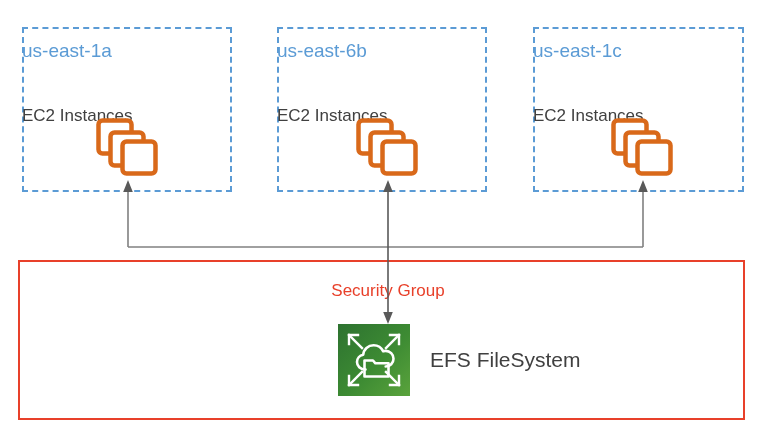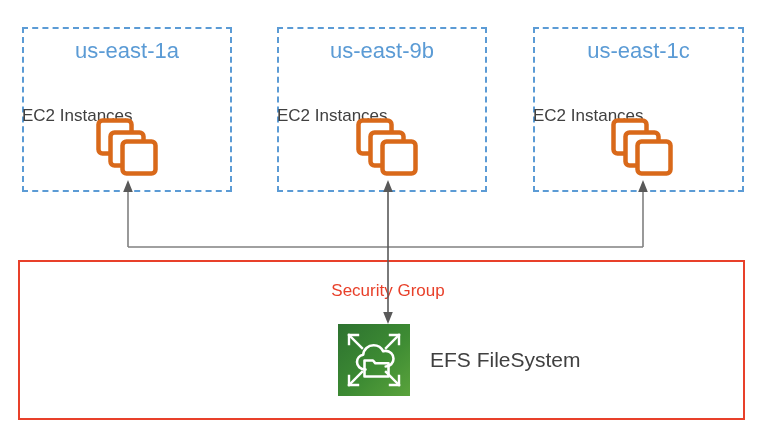--- a/index.html
+++ b/index.html
@@ -18,23 +18,23 @@
     overflow: hidden;
   }
   .az-box {
     position: absolute;
     box-sizing: border-box;
     border: 2px dashed #5b9bd5;
     background: transparent;
   }
   .az-label {
     position: absolute;
-    text-align: center;
+    text-align: left;
     color: #5b9bd5;
-    font-size: 22px;
+    font-size: 19px;
     line-height: 20px;
     white-space: nowrap;
   }
   .ec2-label {
     position: absolute;
     text-align: left;
     color: #404040;
     font-size: 17px;
     line-height: 20px;
     white-space: nowrap;
@@ -90,21 +90,21 @@
   <div class="ec2-label" style="left:22px; top:87px; width:210px;">EC2 Instances</div>
   <div class="ec2-icon" style="left:96px; top:118px;">
     <svg viewBox="0 0 62 58" width="62" height="58" xmlns="http://www.w3.org/2000/svg">
       <rect x="2.5" y="2.5" width="33" height="33" rx="4" ry="4" fill="#ffffff" stroke="#d9691a" stroke-width="4.5"></rect>
       <rect x="14.5" y="14.5" width="33" height="33" rx="4" ry="4" fill="#ffffff" stroke="#d9691a" stroke-width="4.5"></rect>
       <rect x="26.5" y="23.5" width="33" height="32" rx="4" ry="4" fill="#ffffff" stroke="#d9691a" stroke-width="4.5"></rect>
     </svg>
   </div>
 
   <div class="az-box" style="left:277px; top:27px; width:210px; height:165px;"></div>
-  <div class="az-label" style="left:277px; top:41px; width:210px;">us-east-9b</div>
+  <div class="az-label" style="left:277px; top:41px; width:210px;">us-east-6b</div>
   <div class="ec2-label" style="left:277px; top:87px; width:210px;">EC2 Instances</div>
   <div class="ec2-icon" style="left:356px; top:118px;">
     <svg viewBox="0 0 62 58" width="62" height="58" xmlns="http://www.w3.org/2000/svg">
       <rect x="2.5" y="2.5" width="33" height="33" rx="4" ry="4" fill="#ffffff" stroke="#d9691a" stroke-width="4.5"></rect>
       <rect x="14.5" y="14.5" width="33" height="33" rx="4" ry="4" fill="#ffffff" stroke="#d9691a" stroke-width="4.5"></rect>
       <rect x="26.5" y="23.5" width="33" height="32" rx="4" ry="4" fill="#ffffff" stroke="#d9691a" stroke-width="4.5"></rect>
     </svg>
   </div>
 
   <div class="az-box" style="left:533px; top:27px; width:211px; height:165px;"></div>

